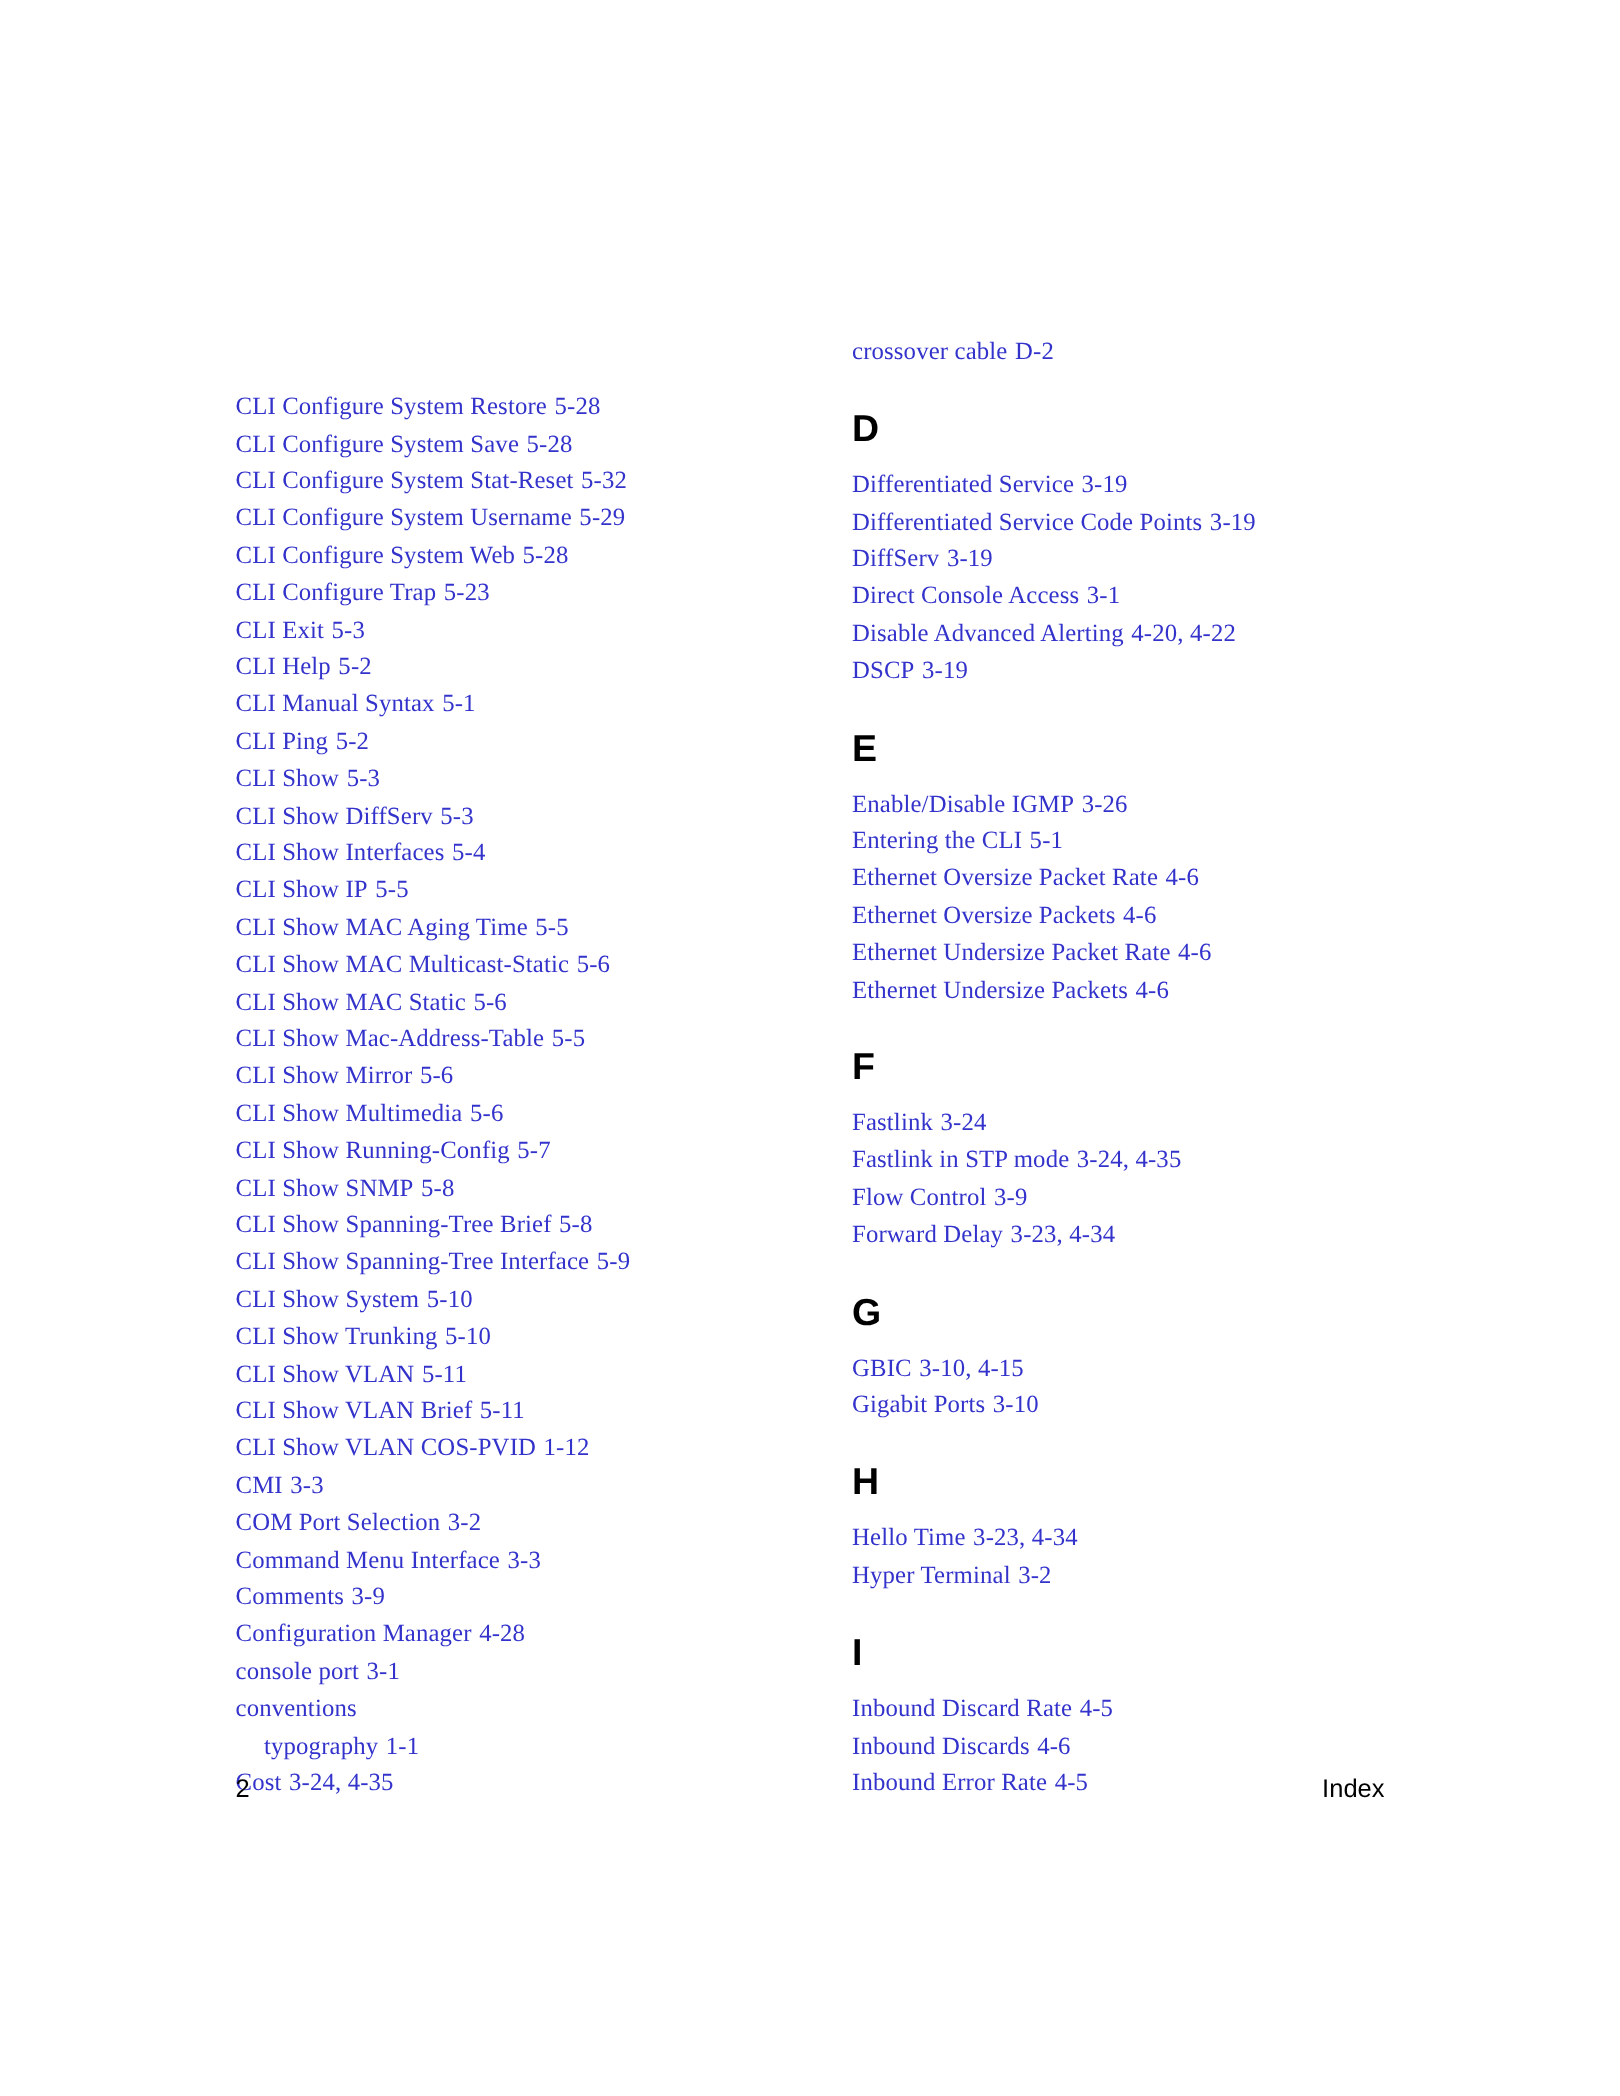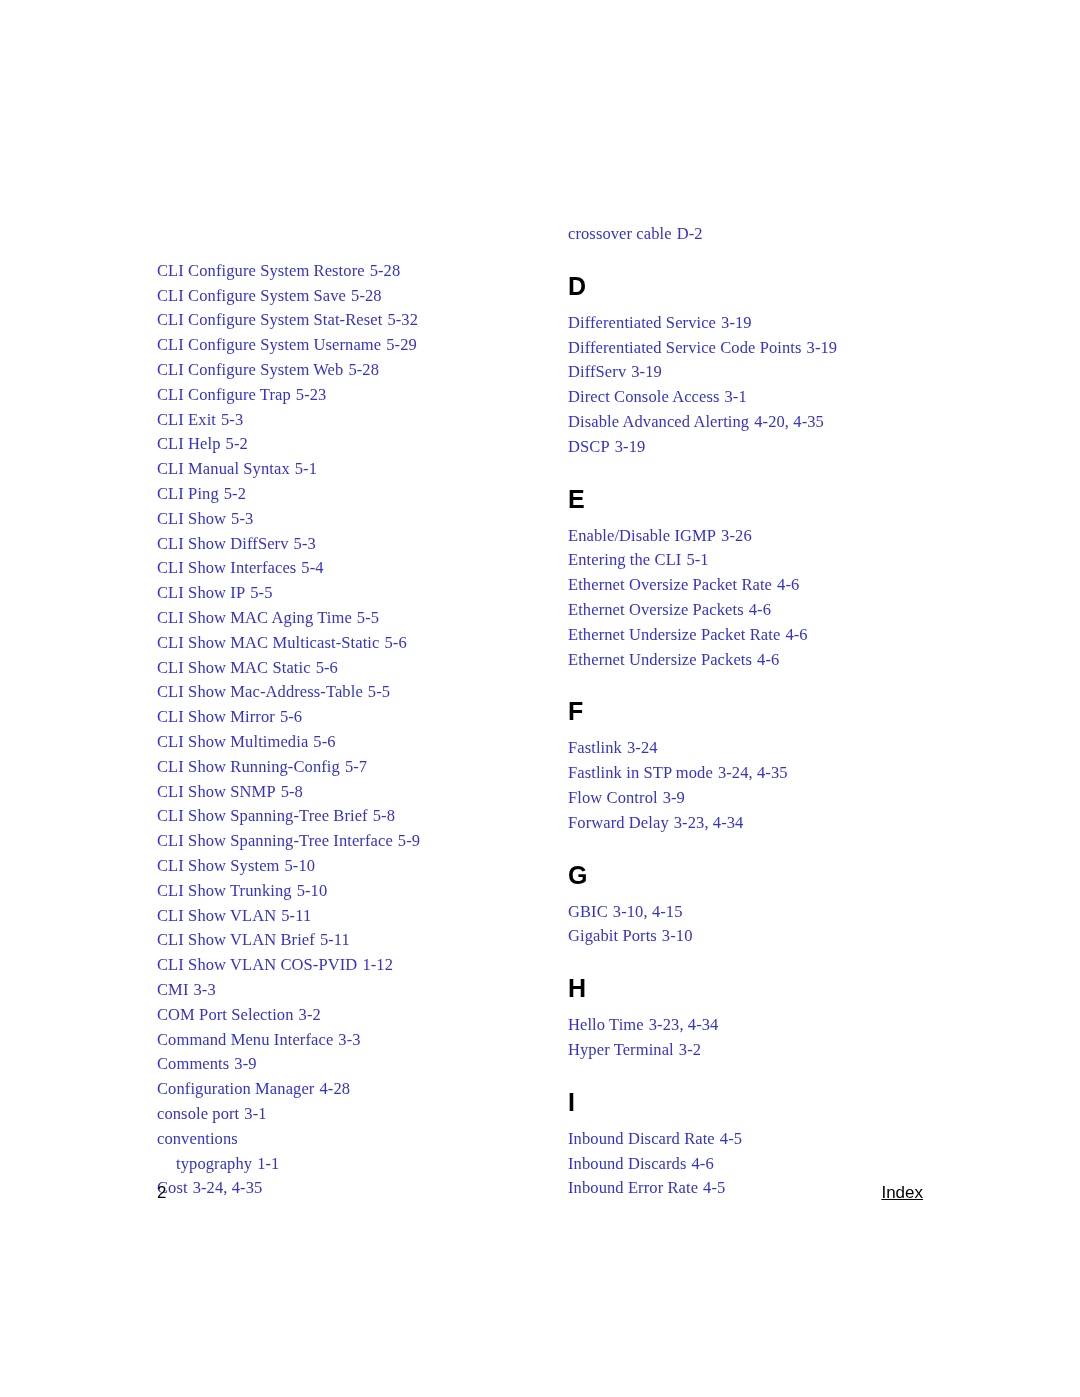--- a/index.html
+++ b/index.html
@@ -65,21 +65,21 @@
     right: 157px;
     top: 1183px;
     display: flex;
     justify-content: space-between;
     align-items: baseline;
     font-family: "Liberation Sans", "DejaVu Sans", sans-serif;
     font-size: 17px;
     color: #000000;
   }
   .footer .page-num { text-align: left; }
-  .footer .label { text-align: right; text-decoration: underline; }
+  .footer .label { text-align: right; }
 </style>
 </head>
 <body>
 
 <div class="page">
 
   <div class="columns">
 
     <div class="column left" id="col-left">
         <div class="section">
@@ -132,21 +132,21 @@
             <div class="entry"><span>crossover cable</span><span class="pages">D-2</span></div>
           </div>
         </div>
         <div class="section">
           <div class="letter">D</div>
           <div class="entries">
             <div class="entry"><span>Differentiated Service</span><span class="pages">3-19</span></div>
             <div class="entry"><span>Differentiated Service Code Points</span><span class="pages">3-19</span></div>
             <div class="entry"><span>DiffServ</span><span class="pages">3-19</span></div>
             <div class="entry"><span>Direct Console Access</span><span class="pages">3-1</span></div>
-            <div class="entry"><span>Disable Advanced Alerting</span><span class="pages">4-20, 4-35</span></div>
+            <div class="entry"><span>Disable Advanced Alerting</span><span class="pages">4-20, 4-22</span></div>
             <div class="entry"><span>DSCP</span><span class="pages">3-19</span></div>
           </div>
         </div>
         <div class="section">
           <div class="letter">E</div>
           <div class="entries">
             <div class="entry"><span>Enable/Disable IGMP</span><span class="pages">3-26</span></div>
             <div class="entry"><span>Entering the CLI</span><span class="pages">5-1</span></div>
             <div class="entry"><span>Ethernet Oversize Packet Rate</span><span class="pages">4-6</span></div>
             <div class="entry"><span>Ethernet Oversize Packets</span><span class="pages">4-6</span></div>

